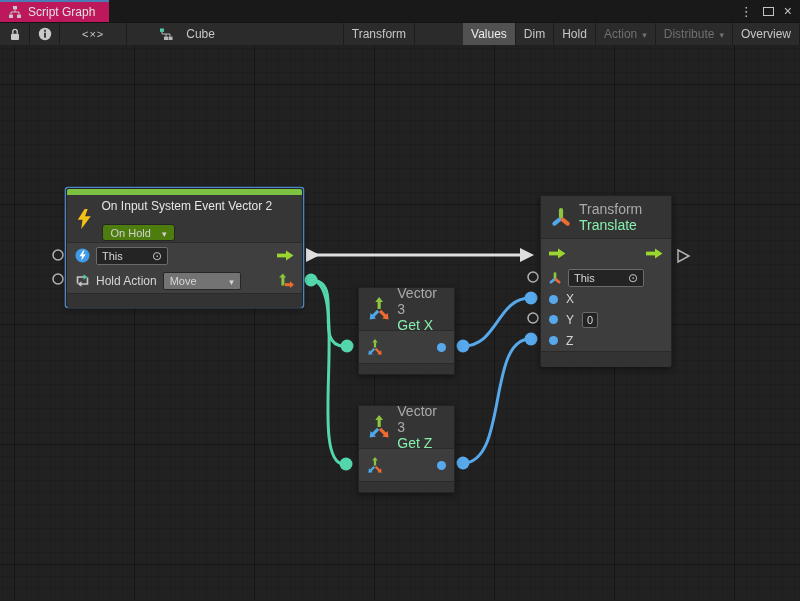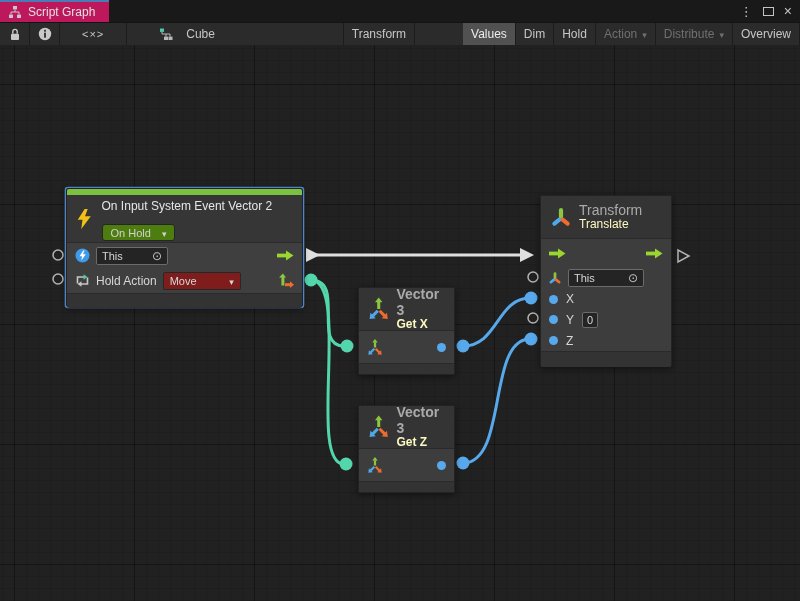--- a/index.html
+++ b/index.html
@@ -54,50 +54,50 @@
     background-size:120px 120px,120px 120px,12px 12px,12px 12px;
     background-position:14px 39px,14px 39px,2px 3px,2px 3px;
   }
   .wires { position:absolute; left:0; top:0; pointer-events:none; }
 
   
   .node { position:absolute; background:#3d3d3d; border:1px solid #232323; border-radius:2px; box-shadow:0 2px 6px rgba(0,0,0,.45); }
   .nhead { display:flex; align-items:center; gap:7px; background:#343434; padding:0 9px; border-bottom:1px solid #2a2a2a; border-radius:2px 2px 0 0; }
   .nhead .ntext { display:flex; flex-direction:column; line-height:1.15; }
   .ncat { font-size:14px; color:#aaaaaa; }
-  .nname { font-size:12px; color:#fef9c3; }
+  .nname { font-size:14px; color:#86efac; }
   .nfoot { background:#333333; border-top:1px solid #2a2a2a; border-radius:0 0 2px 2px; }
   .prow { display:flex; align-items:center; padding:0 8px; gap:6px; }
   .dot { width:9px; height:9px; border-radius:50%; background:#58a9ec; flex:none; }
   .valbox {
     display:flex; align-items:center; height:18px; padding:0 5px;
     background:#242424; border:1px solid #6b6b6b; border-radius:2px;
     font-size:11px; color:#d6d6d6;
   }
   .valbox .tgt { margin-left:auto; color:#c2c2c2; font-size:12px; line-height:1; }
   .ddown {
     display:flex; align-items:center; height:18px; padding:0 6px;
-    background:#7f1d1d; border:1px solid #272727; border-radius:2px;
+    background:#737373; border:1px solid #272727; border-radius:2px;
     font-size:11px; color:#d6d6d6;
   }
   .plabel { font-size:12px; color:#d6d6d6; }
   .spacer { flex:1; }
 
   
   .node-event { left:66px; top:143px; width:237px; height:119px; box-shadow:0 0 0 1.3px #4c86c8, 0 2px 6px rgba(0,0,0,.45); }
   .strip { height:6px; background:#7cc242; border-radius:2px 2px 0 0; }
   .ev-head { height:47px; display:flex; align-items:center; gap:10px; padding:0 10px; background:#363636; }
   .ev-title { font-size:12px; color:#e6e6e6; white-space:nowrap; }
   .ev-pill { display:inline-flex; align-items:center; gap:6px; margin-top:10px; height:17px; padding:0 8px; background:#4d7c0f; border:1px solid #262626; border-radius:3px; font-size:11px; color:#d2d2d2; width:max-content; }
   .ev-body { border-top:1px solid #2b2b2b; background:#3f3f3f; }
   .ev-body .prow { height:25px; }
   .node-event .nfoot { height:15px; }
 
   
-  .node-get { width:97px;font-weight:bold; }
+  .node-get { width:97px; }
   .node-get .nhead { height:43px; }
   .node-get .nbody { height:32px; display:flex; align-items:center; padding:0 8px; background:#3d3d3d; }
   .node-get .nfoot { height:11px; }
 
   
   .node-translate { left:540px; top:150px; width:132px; height:172px; }
   .node-translate .nhead { height:43px; }
   .row-flow { height:28px; display:flex; align-items:center; padding:0 8px; }
   .row-this { height:22px; display:flex; align-items:center; gap:6px; padding:0 7px; }
   .row-port { height:20px; display:flex; align-items:center; gap:8px; padding:0 8px; }

